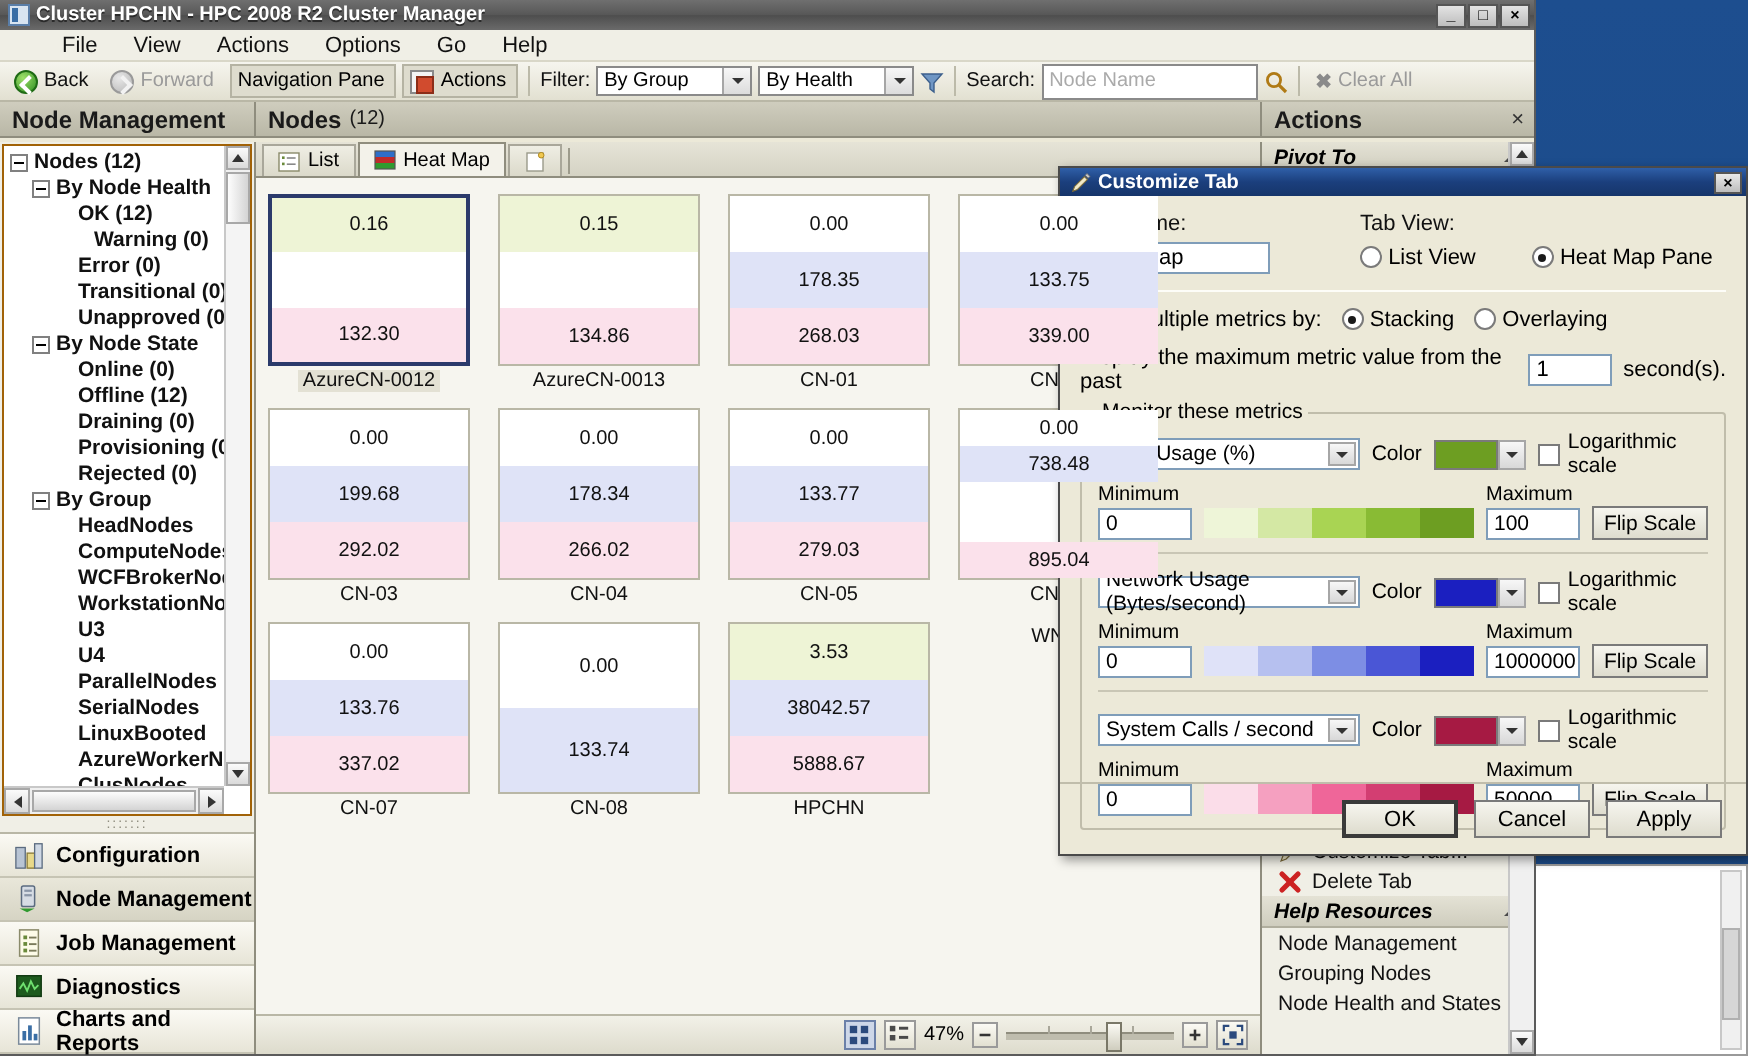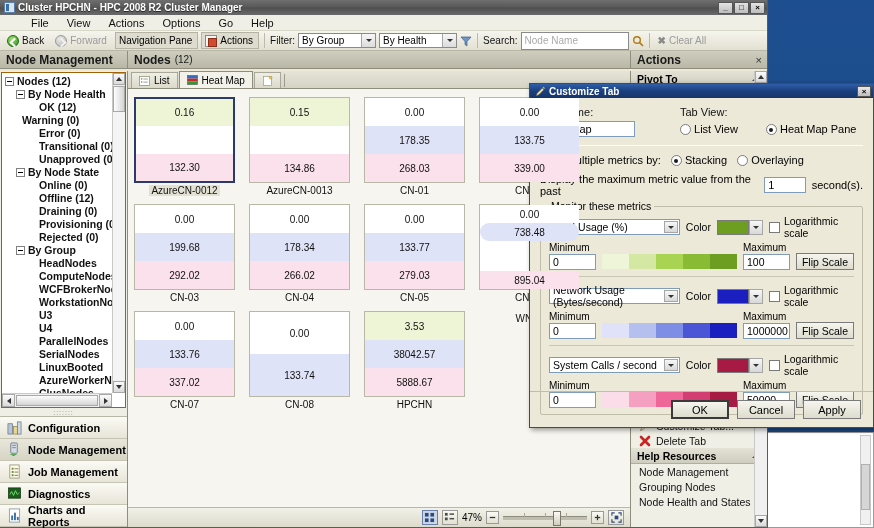--- a/index.html
+++ b/index.html
@@ -138,21 +138,21 @@
   .sbtn { width:16px; height:15px; border:1px solid #9a9a9a; background:linear-gradient(180deg,#fbfaf4,#e2e0d1); display:flex; align-items:center; justify-content:center; }
   .sbtn.on { background:#cdd7e8; border-color:#6b80a8; }
   .zoomtrack { width:84px; height:4px; background:#bfbdae; border-top:1px solid #8f8d7e; position:relative; }
   .zoomthumb { position:absolute; left:50px; top:-6px; width:8px; height:15px; background:linear-gradient(180deg,#fbfaf4,#cfcdbe); border:1px solid #7a7868; }
   .ztick { position:absolute; top:-4px; width:1px; height:4px; background:#a9a79a; }
 
   
   #actions { width:136px; background:#f0efe6; position:relative; overflow:hidden; }
   #act-scroll { position:absolute; right:0; top:0; width:13px; bottom:0; background:#f0f0f0; border-left:1px solid #c8c8c8; }
   .actgroup { height:16px; background:linear-gradient(180deg,#e4e2d5,#cfcdbe); border-bottom:1px solid #b0ae9e;
-     display:flex; align-items:center; justify-content:space-between; padding:0 7px 0 6px; font-weight:bold; font-size:10.5px; }
+     display:flex; align-items:center; justify-content:space-between; padding:0 7px 0 6px; font-weight:bold; font-size:10.5px;font-style:italic; }
   .actgroup .chev { border-left:4px solid transparent; border-right:4px solid transparent; border-bottom:4px solid #4a4a4a; }
   .actitem { height:15px; display:flex; align-items:center; gap:5px; padding-left:8px; font-size:10.5px; color:#111; }
   .acthelp { height:15px; display:flex; align-items:center; padding-left:8px; font-size:10.5px; color:#111; }
   .ai { width:12px; height:12px; flex:none; }
 
   
   #dlg { position:absolute; left:529px; top:83px; width:345px; height:345px;
      background:#ece9d8; border:1px solid #4a4a4a; box-shadow:2px 2px 5px rgba(0,0,0,.4); }
   #dlg-title { height:14px; background:linear-gradient(180deg,#2f5fa8 0%,#1b3f7d 50%,#16356a 100%);
      display:flex; align-items:center; padding:0 2px; color:#fff; font-size:10px; font-weight:bold; }
@@ -301,21 +301,21 @@
               <span class="lbl">Nodes (12)</span>
             </div>
             <div class="tnode" style="padding-left: 14px;">
               <span class="exp"></span>
               <span class="lbl">By Node Health</span>
             </div>
             <div class="tnode leaf" style="padding-left: 25px;">
               <span style="width: 12px; flex: 0 0 auto;"></span>
               <span class="lbl">OK (12)</span>
             </div>
-            <div class="tnode leaf" style="padding-left: 8px;">
+            <div class="tnode leaf" style="padding-left: 33px;">
               <span style="width: 12px; flex: 0 0 auto;"></span>
               <span class="lbl">Warning (0)</span>
             </div>
             <div class="tnode leaf" style="padding-left: 25px;">
               <span style="width: 12px; flex: 0 0 auto;"></span>
               <span class="lbl">Error (0)</span>
             </div>
             <div class="tnode leaf" style="padding-left: 25px;">
               <span style="width: 12px; flex: 0 0 auto;"></span>
               <span class="lbl">Transitional (0)</span>
@@ -583,21 +583,21 @@
               <div class="hbox">
                 <div class="hseg" style="background: rgb(255, 255, 255);">0.00</div>
                 <div class="hseg" style="background: rgb(223, 227, 247);">133.77</div>
                 <div class="hseg" style="background: rgb(251, 225, 235);">279.03</div>
               </div>
               <div class="hname"><span>CN-05</span></div>
             </div>
             <div class="hcell">
               <div class="hbox">
                 <div class="hseg" style="background: rgb(255, 255, 255);">0.00</div>
-                <div class="hseg" style="background: rgb(223, 227, 247); border-radius: 11px;">738.48</div>
+                <div class="hseg" style="background: rgb(223, 227, 247);">738.48</div>
                 <div class="hseg" style="background: rgb(251, 225, 235); margin-top: 30px;">895.04</div>
               </div>
               <div class="hname"><span>CN-06</span></div>
             </div>
           </div>
           <div class="hrow">
             <div class="hcell">
               <div class="hbox">
                 <div class="hseg" style="background: rgb(255, 255, 255);">0.00</div>
                 <div class="hseg" style="background: rgb(223, 227, 247);">133.76</div>

